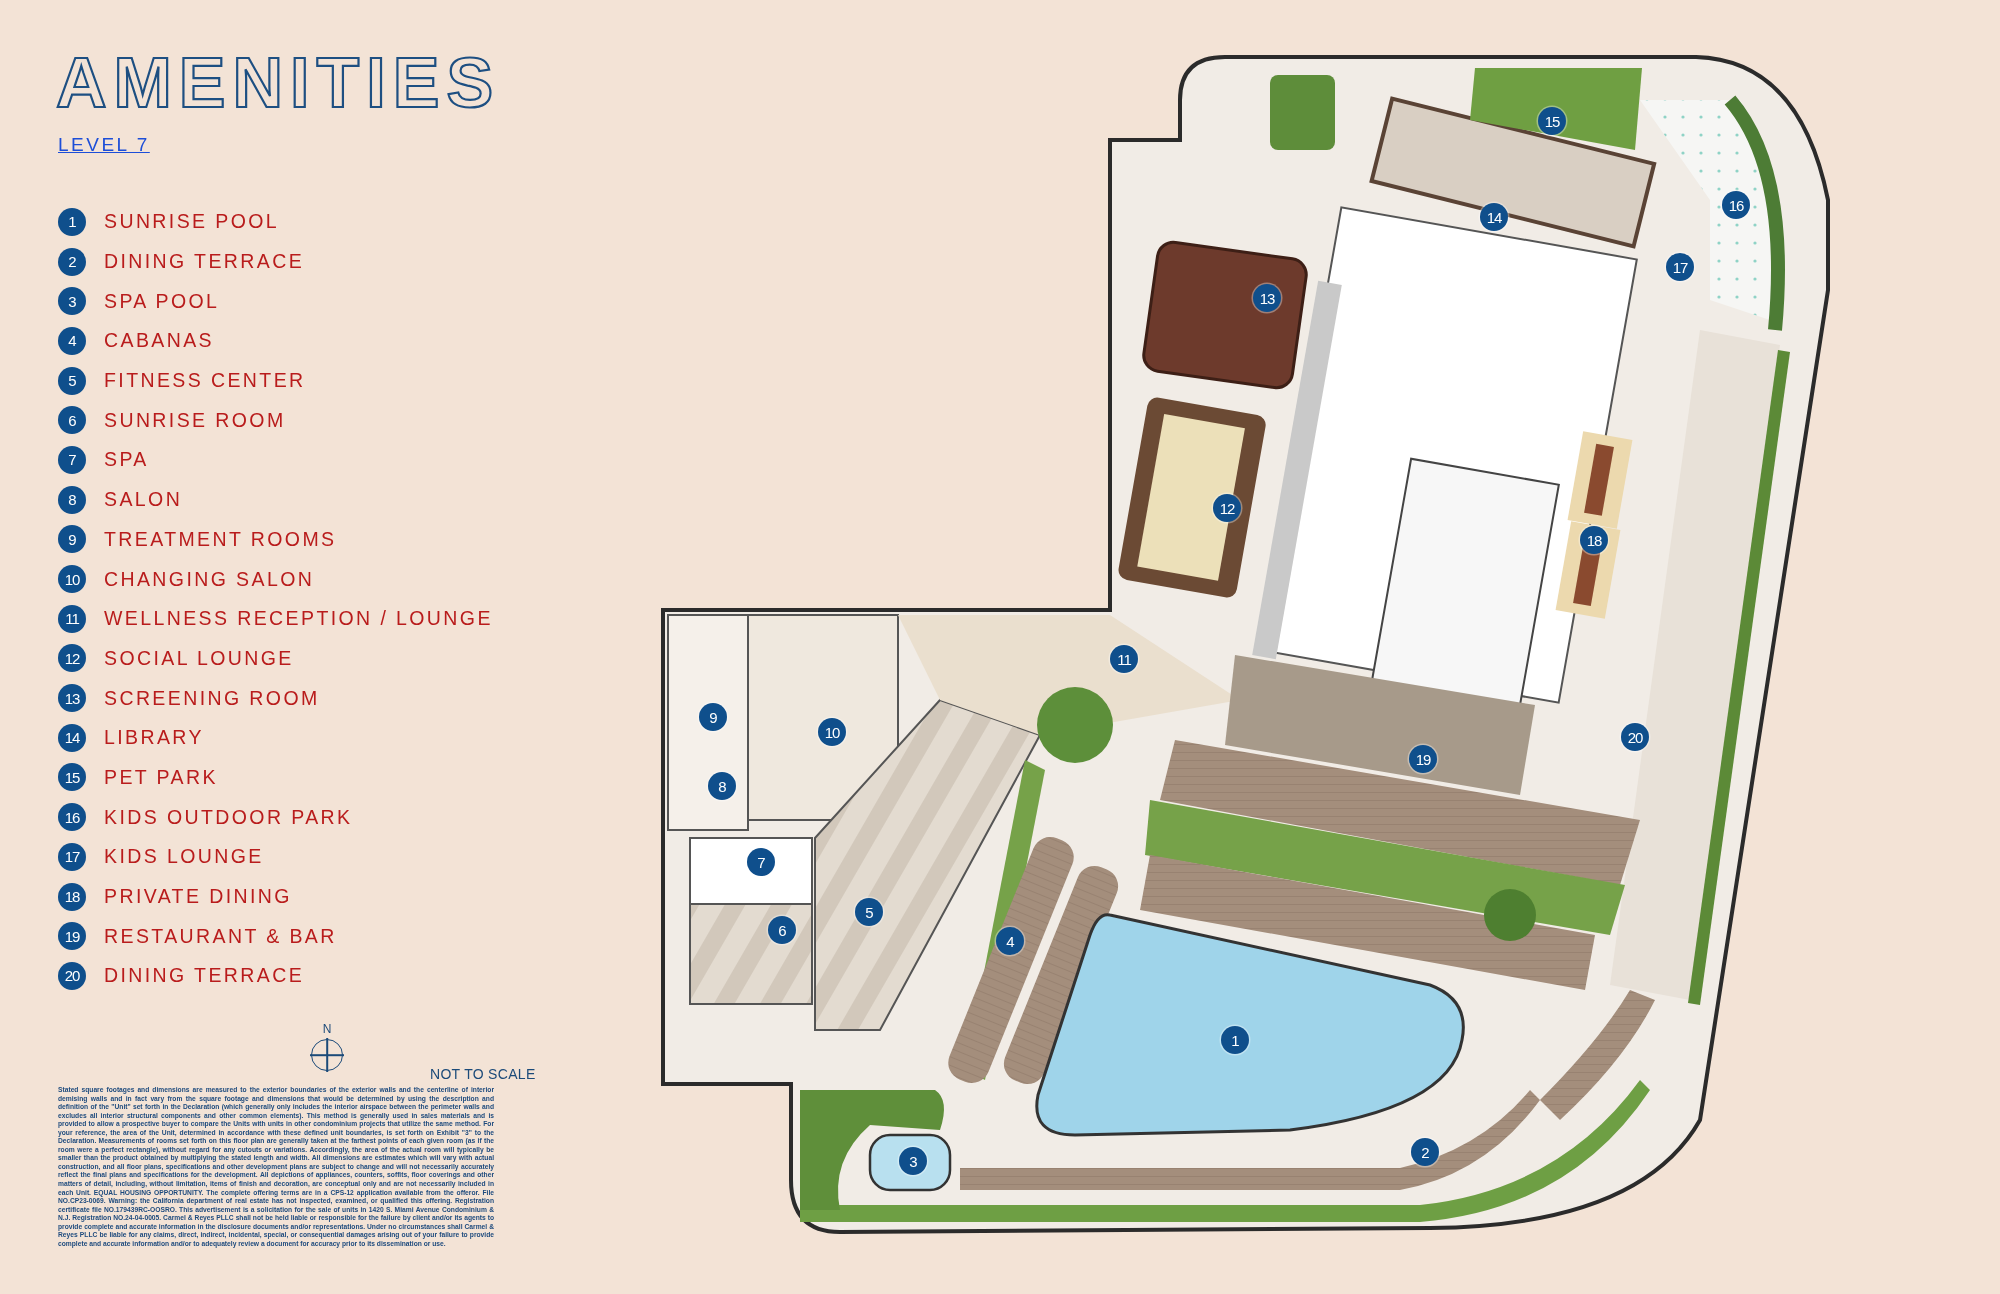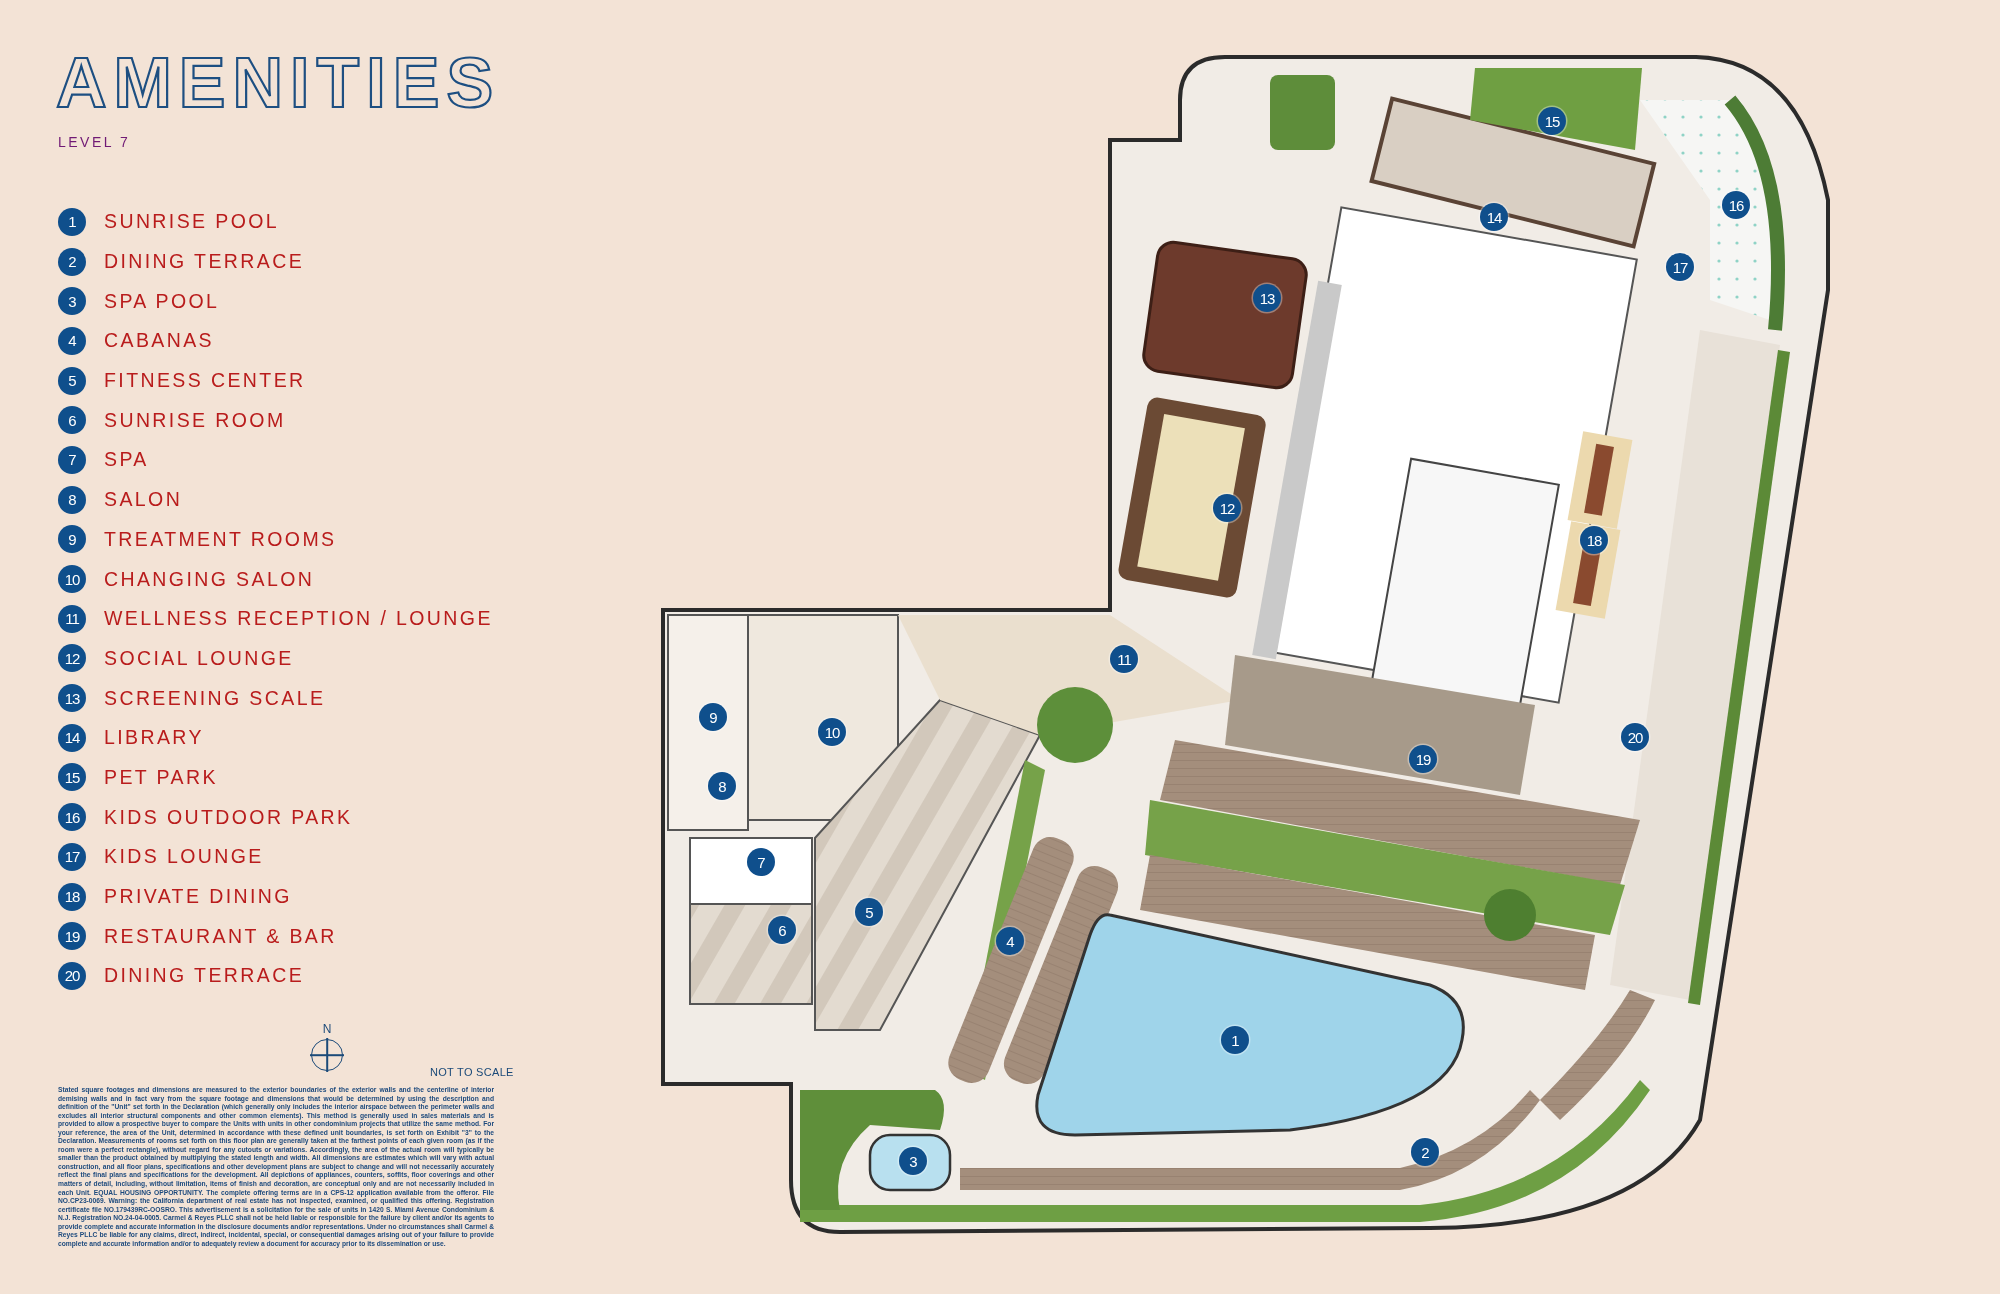--- a/index.html
+++ b/index.html
@@ -1,28 +1,28 @@
 <!DOCTYPE html>
 <html><head>
 <meta charset="utf-8">
 <style>
   html,body{margin:0;padding:0;}
   body{width:2000px;height:1294px;background:#f3e3d6;position:relative;overflow:hidden;font-family:"Liberation Sans","DejaVu Sans",sans-serif;color:#154a7e;}
   .title{position:absolute;left:56px;top:48px;font-size:70px;letter-spacing:7px;font-weight:700;color:transparent;-webkit-text-stroke:2.2px #1d4f82;line-height:1;}
-  .level{position:absolute;left:58px;top:134px;font-size:14px;letter-spacing:2.5px;color:#701a75;}
+  .level{position:absolute;left:58px;top:134px;font-size:19px;letter-spacing:2.5px;color:#1d4ed8;text-decoration:underline;}
   .legend{position:absolute;left:58px;top:202px;list-style:none;margin:0;padding:0;}
   .legend li{display:flex;align-items:center;height:39.7px;}
   .badge{width:28px;height:28px;border-radius:50%;background:#0f4f8c;color:#fff;font-size:15px;display:flex;align-items:center;justify-content:center;flex:none;letter-spacing:-1px;}
   .legend .lbl{margin-left:18px;font-size:19.5px;letter-spacing:2.4px;color:#b91c1c;}
   .compass{position:absolute;left:307px;top:1022px;width:40px;text-align:center;}
   .compass .n{font-size:12px;color:#1b4a79;}
   .compass .c{width:30px;height:30px;border:1.6px solid #1b4a79;border-radius:50%;margin:3px auto 0;position:relative;}
   .compass .c:before{content:"";position:absolute;left:50%;top:-2px;bottom:-2px;width:1.6px;background:#1b4a79;transform:translateX(-50%);}
   .compass .c:after{content:"";position:absolute;top:50%;left:-2px;right:-2px;height:1.6px;background:#1b4a79;transform:translateY(-50%);}
-  .nts{position:absolute;left:430px;top:1066px;font-size:11px;color:#1b4a79;letter-spacing:0.3px;text-align:right;}
+  .nts{position:absolute;left:430px;top:1066px;font-size:14px;color:#1b4a79;letter-spacing:0.3px;text-align:right;}
   .disclaimer{position:absolute;left:58px;top:1086px;width:436px;font-size:6.7px;line-height:8.55px;text-align:justify;color:#1d4a7d;font-weight:bold;}
   .plan{position:absolute;left:0;top:0;width:2000px;height:1294px;}
   .pin{position:absolute;width:28px;height:28px;margin:-14px 0 0 -14px;border-radius:50%;background:#0f4f8c;color:#fff;font-size:15px;display:flex;align-items:center;justify-content:center;box-shadow:0 0 0 1.5px rgba(255,255,255,0.35);letter-spacing:-1px;}
 </style>
 </head>
 <body>
 
 <div class="title">AMENITIES</div>
 <div class="level">LEVEL 7</div>
 
@@ -70,21 +70,21 @@
     <li>
       <span class="badge">11</span>
       <span class="lbl">WELLNESS RECEPTION / LOUNGE</span>
     </li>
     <li>
       <span class="badge">12</span>
       <span class="lbl">SOCIAL LOUNGE</span>
     </li>
     <li>
       <span class="badge">13</span>
-      <span class="lbl">SCREENING SCALE</span>
+      <span class="lbl">SCREENING ROOM</span>
     </li>
     <li>
       <span class="badge">14</span>
       <span class="lbl">LIBRARY</span>
     </li>
     <li>
       <span class="badge">15</span>
       <span class="lbl">PET PARK</span>
     </li>
     <li>

